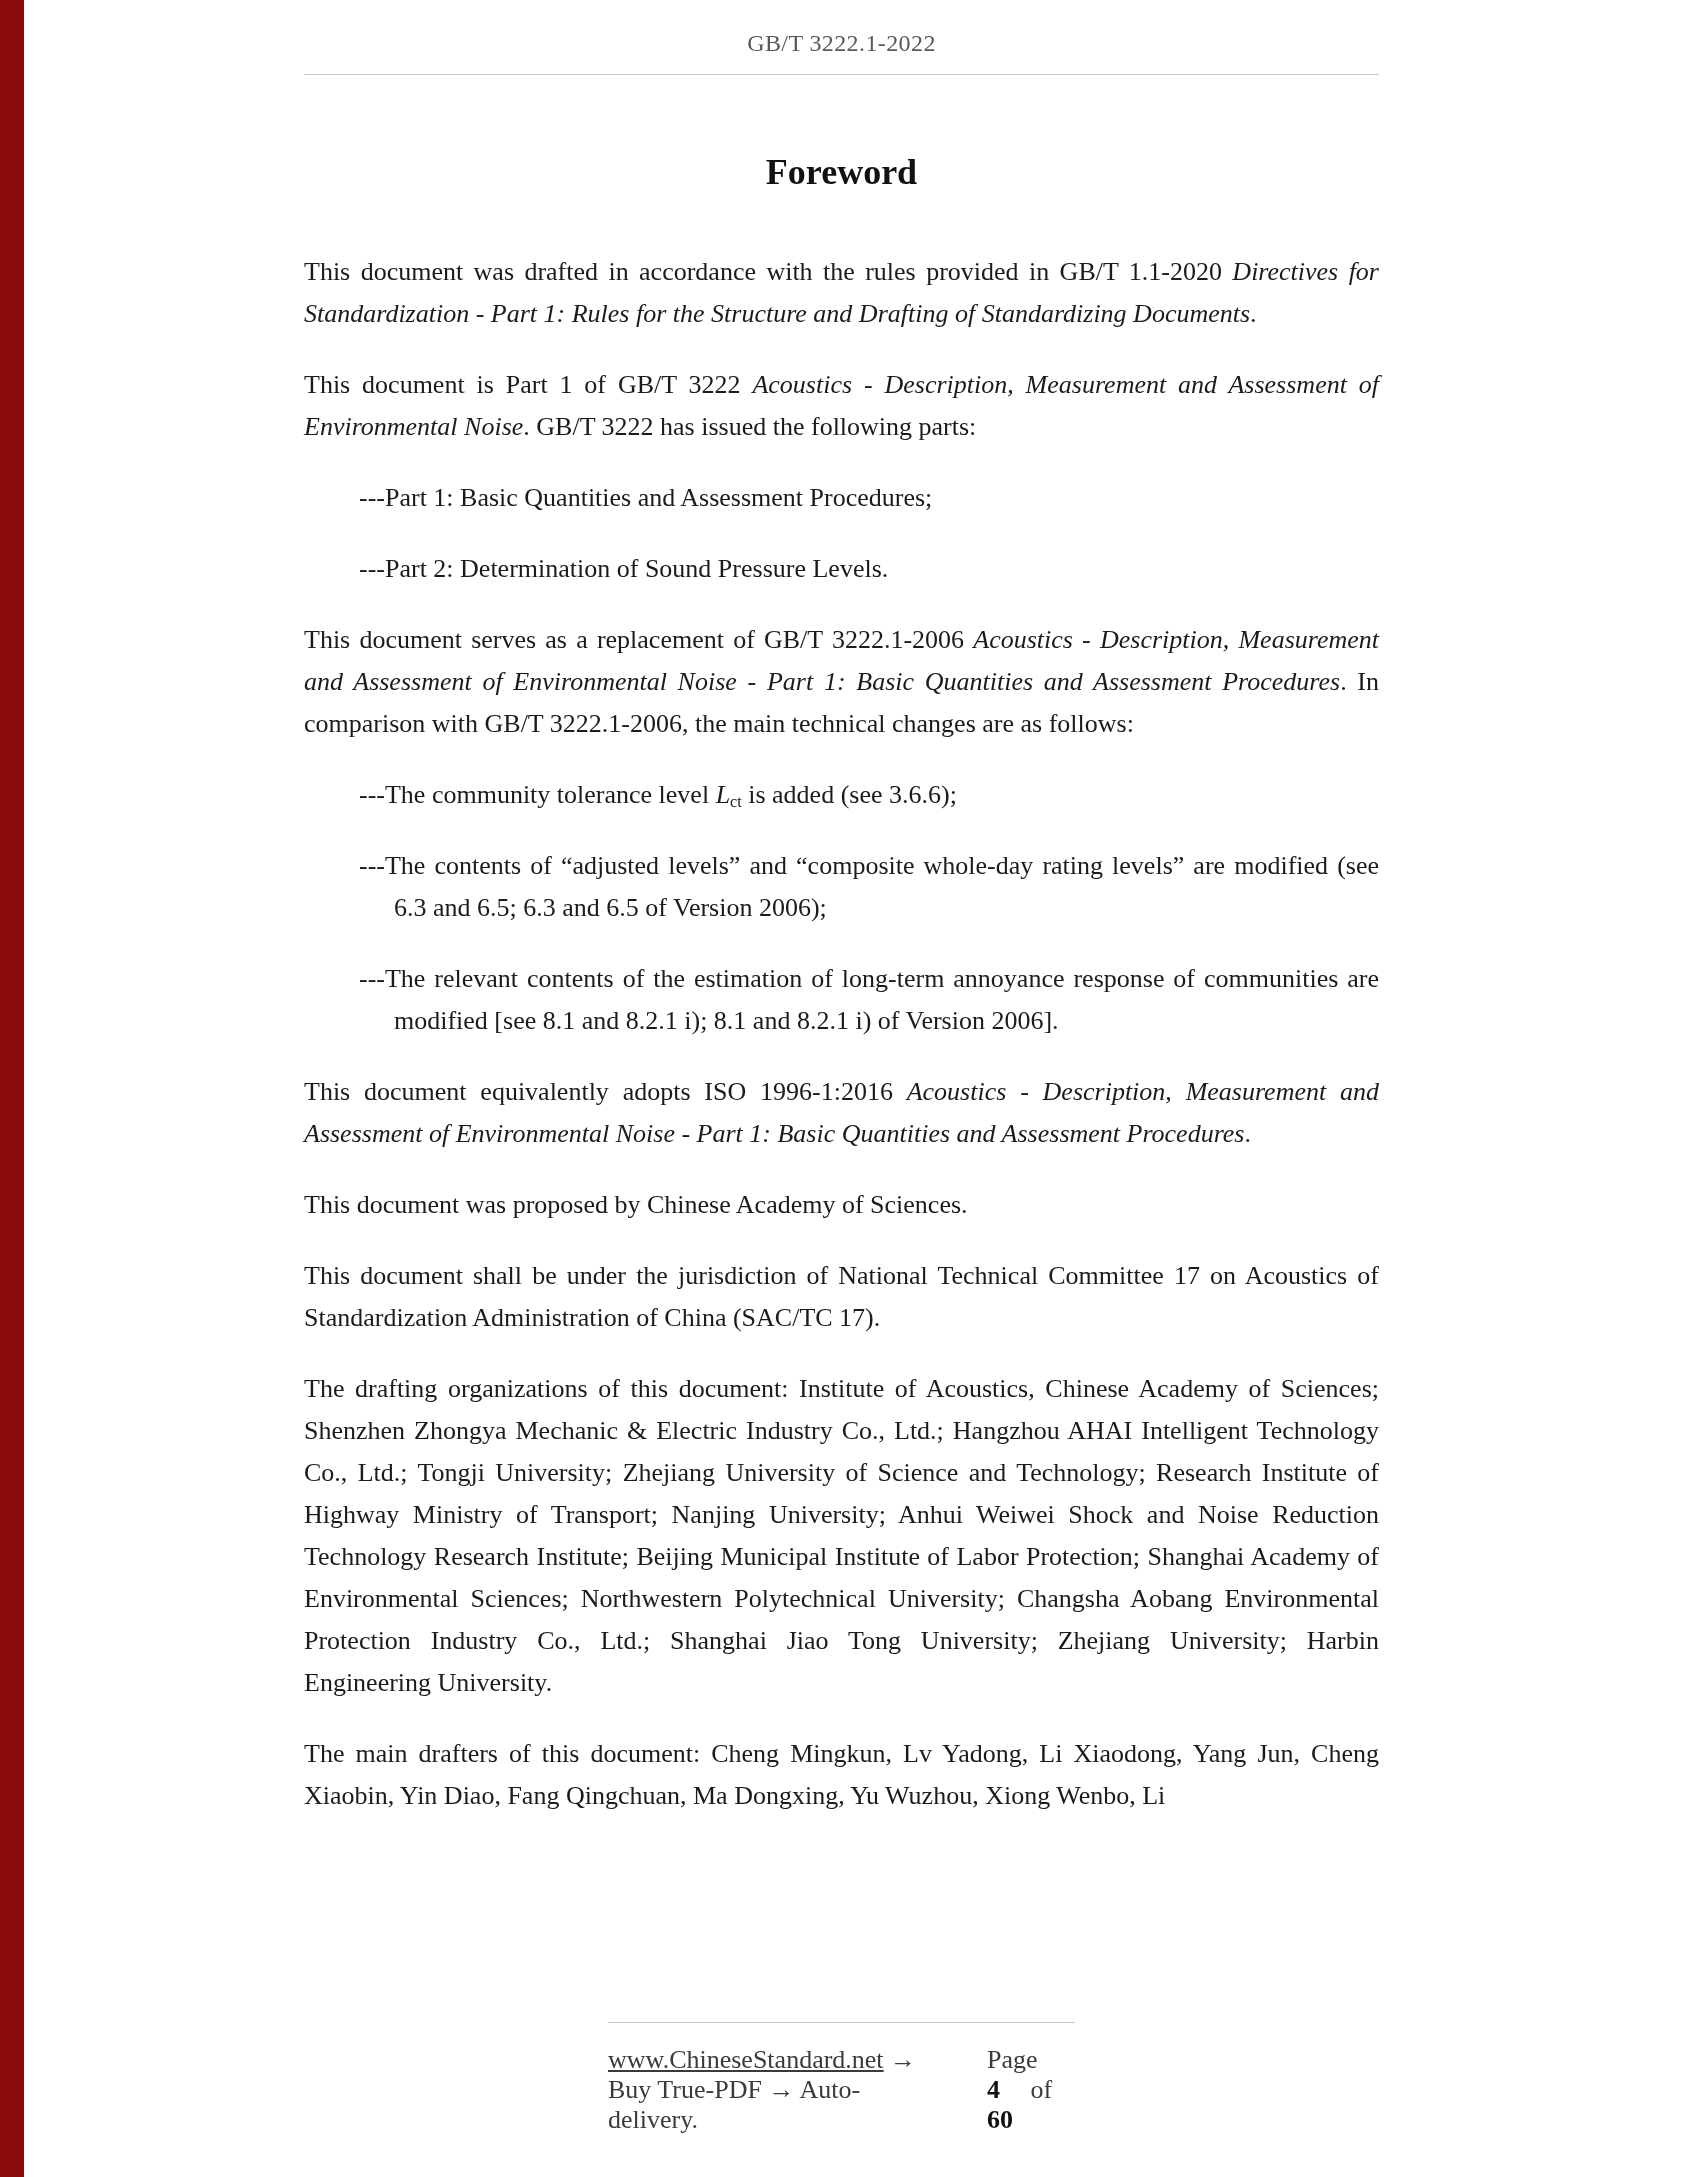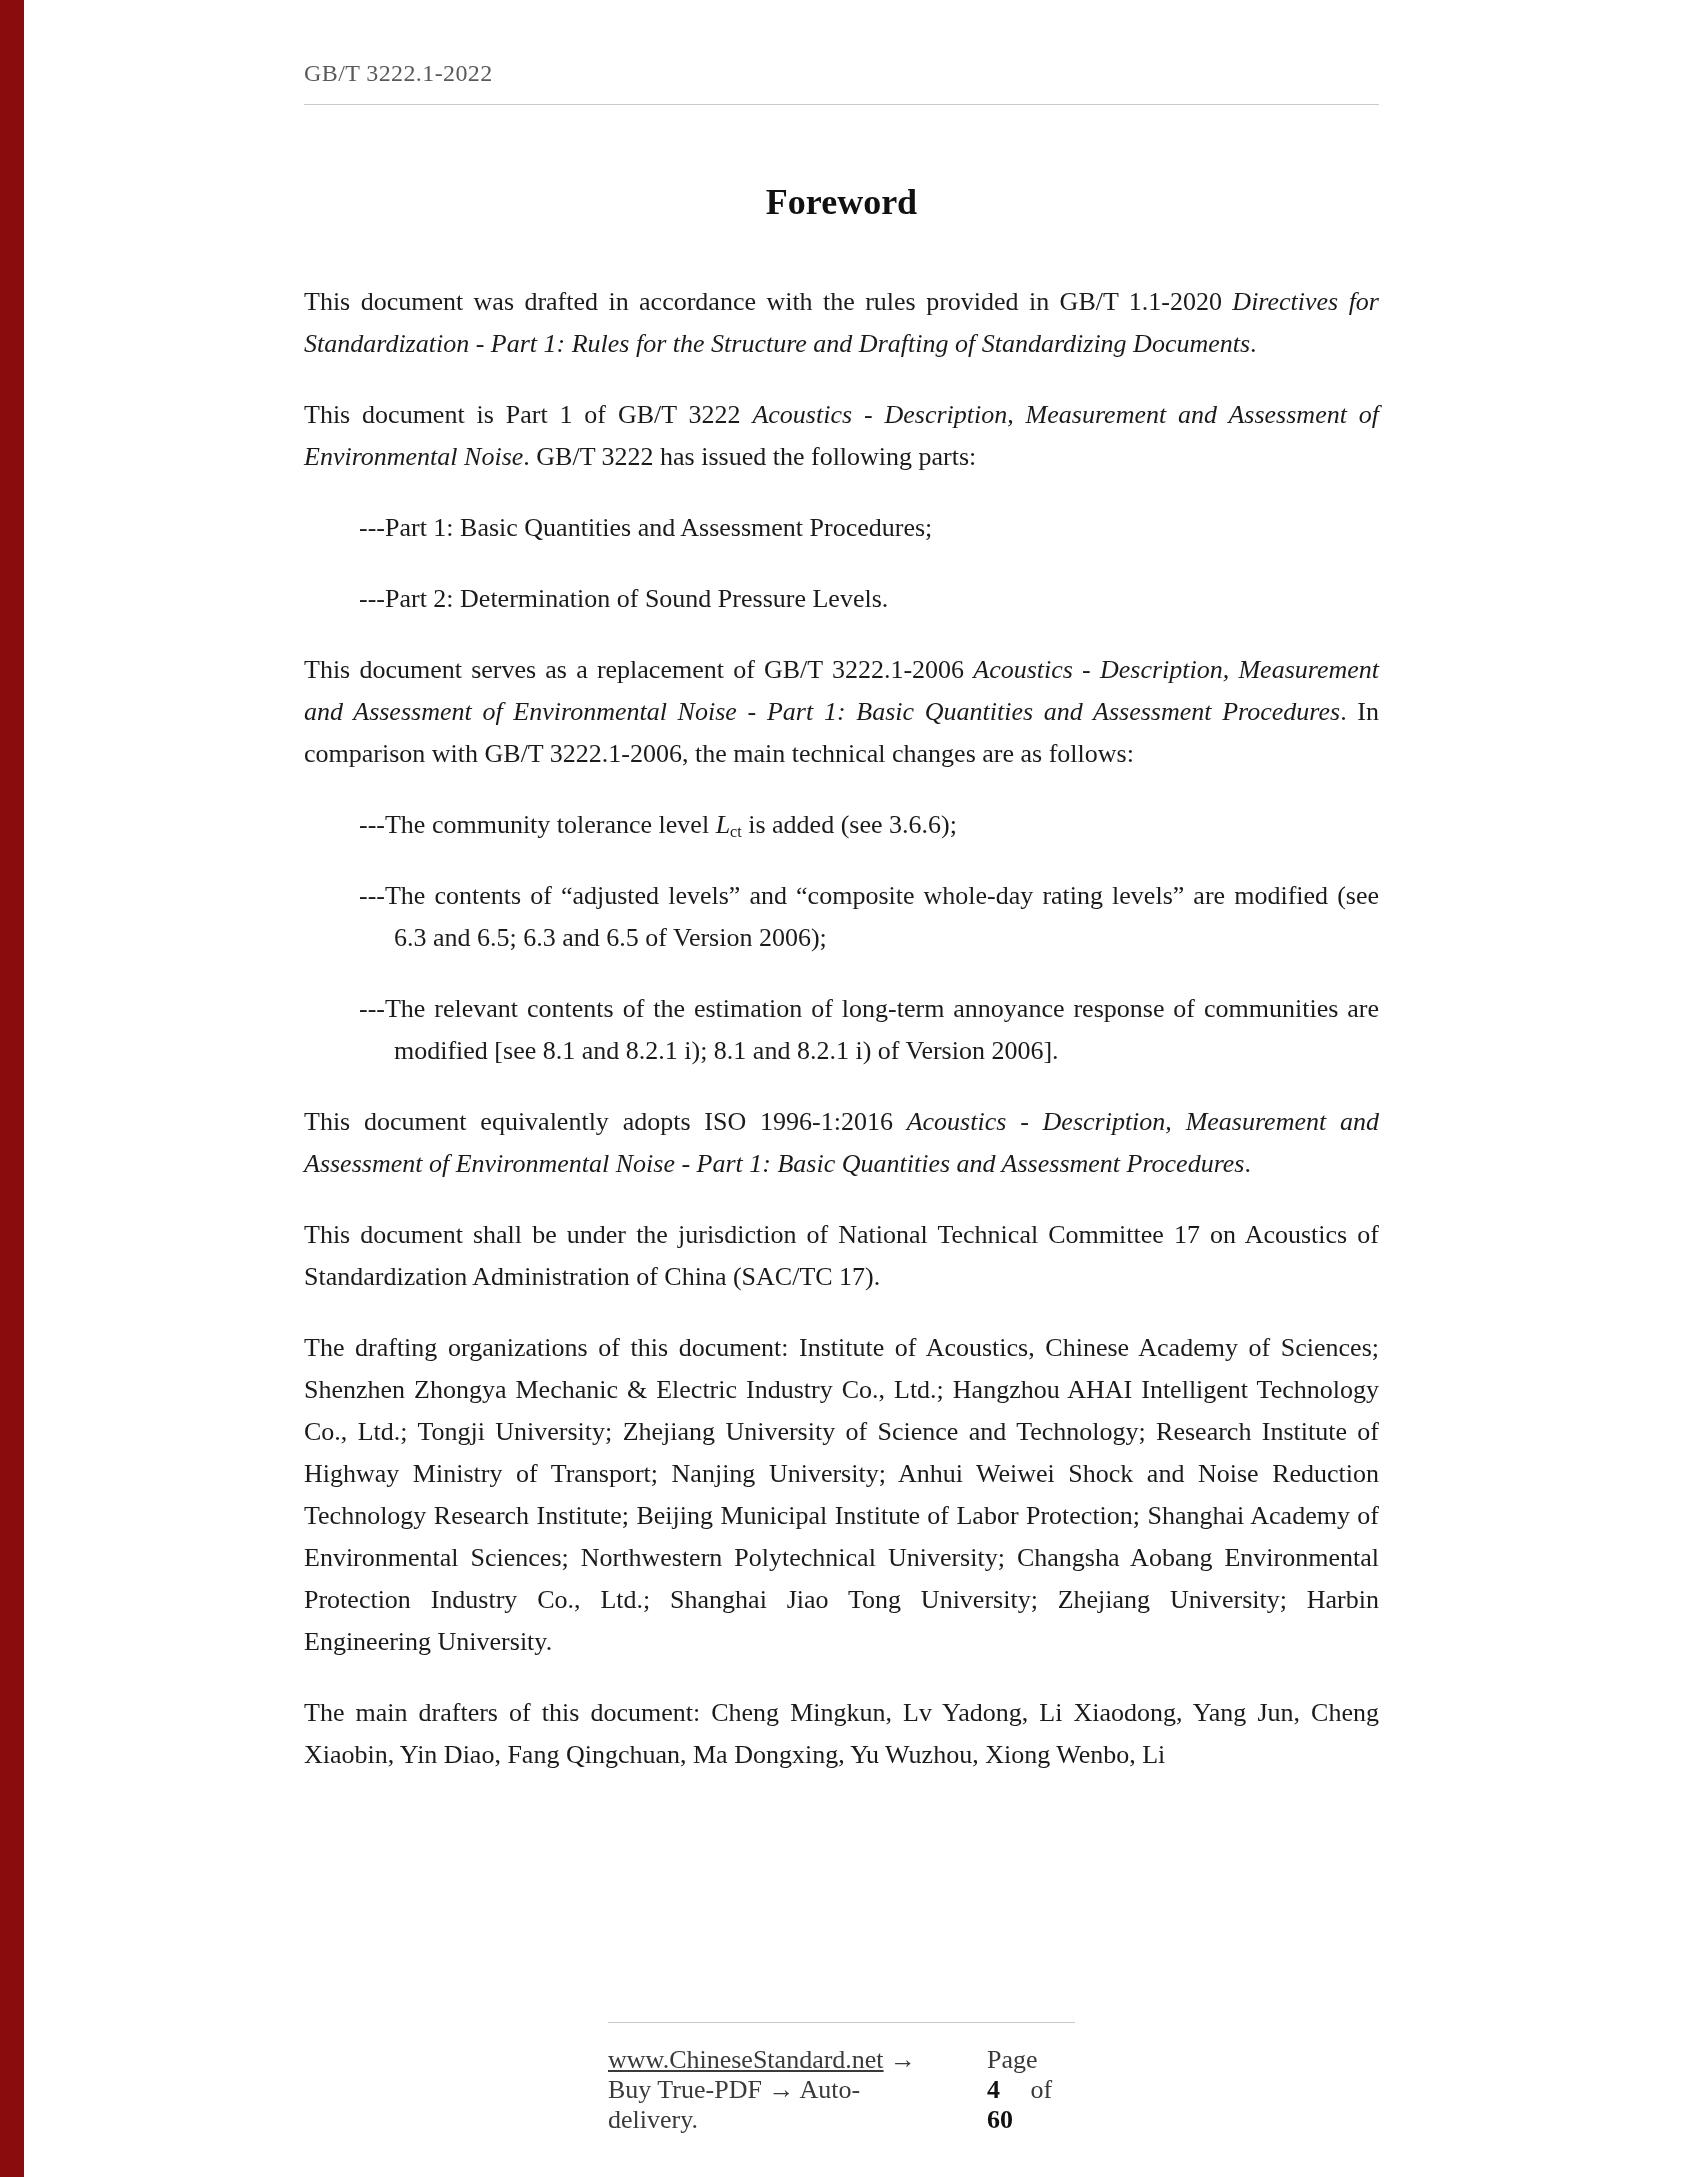--- a/index.html
+++ b/index.html
@@ -20,22 +20,22 @@
     background: #8a0c0c;
   }
   .page-inner {
     position: absolute;
     left: 304px;
     right: 304px;
     top: 0;
     bottom: 0;
   }
   .page-header {
-    padding-top: 60px;
-    text-align: left;
+    padding-top: 30px;
+    text-align: center;
   }
   .header-text {
     font-size: 24px;
     color: #595959;
     letter-spacing: 0.4px;
   }
   .header-rule {
     margin-top: 17.3px;
     border: none;
     border-top: 1.7px solid #c9c9c9;
@@ -110,20 +110,21 @@
   <div class="doc-content">
       <p class="body"><span>This document was drafted in accordance with the rules provided in GB/T 1.1-2020 </span><span class="it">Directives for Standardization - Part 1: Rules for the Structure and Drafting of Standardizing Documents</span><span>.</span></p>
       <p class="body"><span>This document is Part 1 of GB/T 3222 </span><span class="it">Acoustics - Description, Measurement and Assessment of Environmental Noise</span><span>. GB/T 3222 has issued the following parts:</span></p>
       <p class="dash"><span>---Part 1: Basic Quantities and Assessment Procedures;</span></p>
       <p class="dash"><span>---Part 2: Determination of Sound Pressure Levels.</span></p>
       <p class="body"><span>This document serves as a replacement of GB/T 3222.1-2006 </span><span class="it">Acoustics - Description, Measurement and Assessment of Environmental Noise - Part 1: Basic Quantities and Assessment Procedures</span><span>. In comparison with GB/T 3222.1-2006, the main technical changes are as follows:</span></p>
       <p class="dash"><span>---The community tolerance level </span><span class="it">L</span><sub>ct</sub><span> is added (see 3.6.6);</span></p>
       <p class="dash"><span>---The contents of “adjusted levels” and “composite whole-day rating levels” are modified (see 6.3 and 6.5; 6.3 and 6.5 of Version 2006);</span></p>
       <p class="dash"><span>---The relevant contents of the estimation of long-term annoyance response of communities are modified [see 8.1 and 8.2.1 i); 8.1 and 8.2.1 i) of Version 2006].</span></p>
       <p class="body"><span>This document equivalently adopts ISO 1996-1:2016 </span><span class="it">Acoustics - Description, Measurement and Assessment of Environmental Noise - Part 1: Basic Quantities and Assessment Procedures</span><span>.</span></p>
+      <p class="body"><span>This document was proposed by Chinese Academy of Sciences.</span></p>
       <p class="body"><span>This document shall be under the jurisdiction of National Technical Committee 17 on Acoustics of Standardization Administration of China (SAC/TC 17).</span></p>
       <p class="body"><span>The drafting organizations of this document: Institute of Acoustics, Chinese Academy of Sciences; Shenzhen Zhongya Mechanic &amp; Electric Industry Co., Ltd.; Hangzhou AHAI Intelligent Technology Co., Ltd.; Tongji University; Zhejiang University of Science and Technology; Research Institute of Highway Ministry of Transport; Nanjing University; Anhui Weiwei Shock and Noise Reduction Technology Research Institute; Beijing Municipal Institute of Labor Protection; Shanghai Academy of Environmental Sciences; Northwestern Polytechnical University; Changsha Aobang Environmental Protection Industry Co., Ltd.; Shanghai Jiao Tong University; Zhejiang University; Harbin Engineering University.</span></p>
       <p class="body"><span>The main drafters of this document: Cheng Mingkun, Lv Yadong, Li Xiaodong, Yang Jun, Cheng Xiaobin, Yin Diao, Fang Qingchuan, Ma Dongxing, Yu Wuzhou, Xiong Wenbo, Li</span></p>
     </div>
 
   <div class="page-footer">
     <hr class="footer-rule">
     <div class="footer-row">
       <div>
         <span class="footer-link">www.ChineseStandard.net</span><span class="footer-tagline"> → Buy True-PDF → Auto-delivery.</span>

